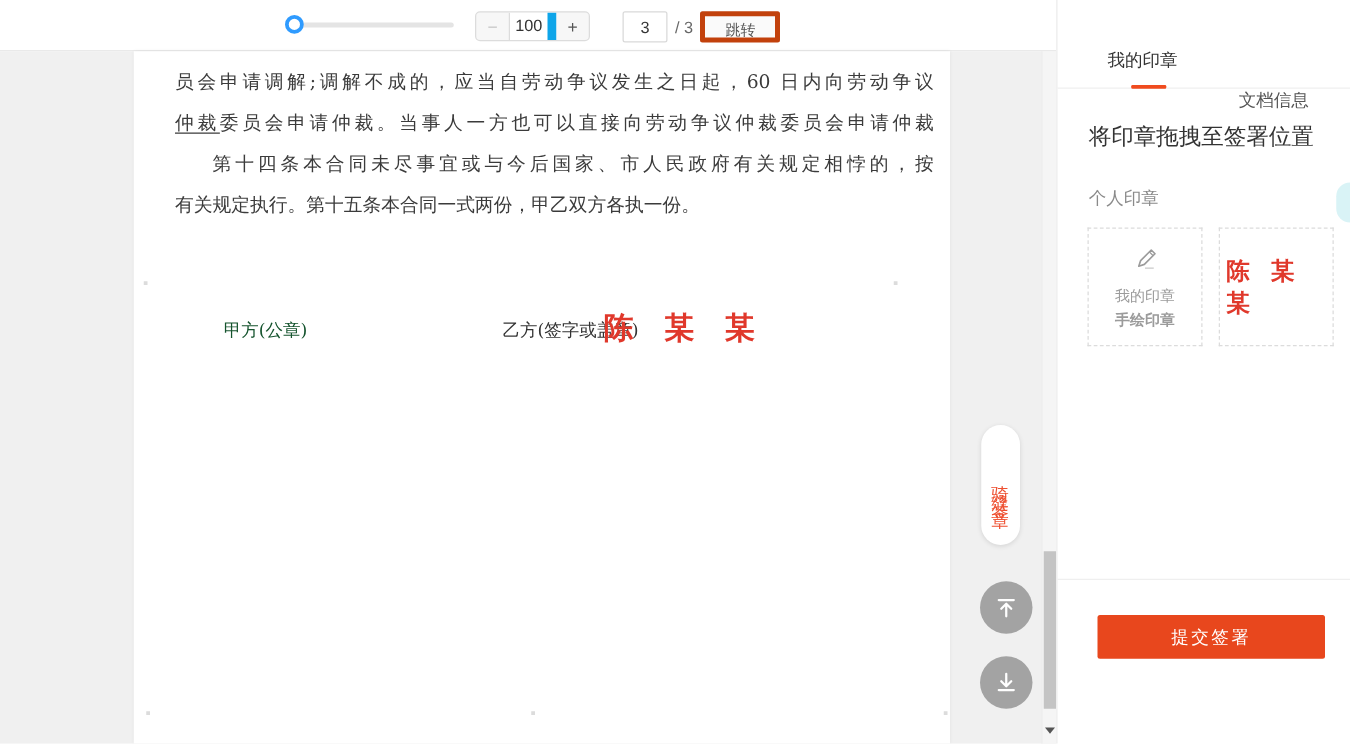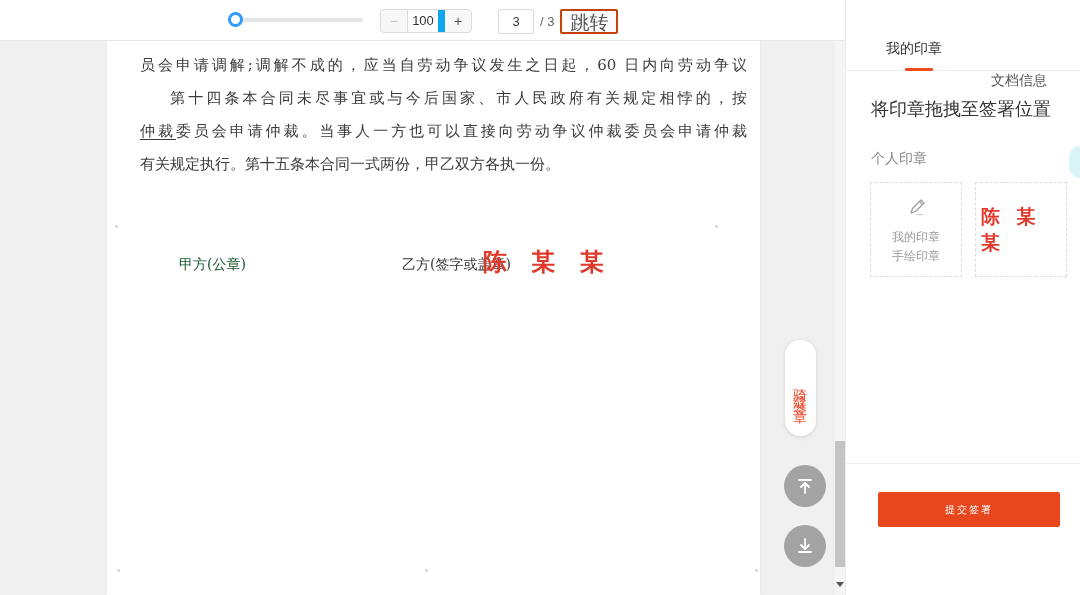--- a/index.html
+++ b/index.html
@@ -21,22 +21,22 @@
   .zoom-minus { color:#c6c6c6; }
   .zoom-plus { color:#555; }
   .zoom-val { width:38px; height:22px; line-height:22px; text-align:center; background:#fff;
             border-left:1px solid #dcdcdc; border-right:7px solid #0ea5e9;
             font-size:13px; color:#333; }
   .page-nav { position:absolute; left:498px; top:8px; height:26px; display:flex;
             align-items:center; gap:6px; }
   .page-input { width:36px; height:25px; border:1px solid #d9d9d9; border-radius:2px;
             text-align:center; font-size:13px; color:#333; outline:none; }
   .page-total { font-size:13px; color:#666; }
-  .jump-btn { height:25px; padding:0 8px; border:2px solid #c2410c; border-radius:2px;
-            background:#fafafa; font-size:19px; color:#555; line-height:23px; cursor:pointer; }
+  .jump-btn { height:25px; padding:0 16px; border:4px solid #c2410c; border-radius:2px;
+            background:#fafafa; font-size:12px; color:#555; line-height:23px; cursor:pointer; }
 
   
   .doc-area { position:absolute; left:0; top:41px; width:845px; height:554px;
               background:#f0f0f0; }
   .page { position:absolute; left:107px; top:0; width:653px; height:554px;
           background:#fff; box-shadow:0 0 3px rgba(0,0,0,0.06); }
   .doc-text { position:absolute; left:33px; top:8px; width:607px;
           font-family:"DejaVu Serif", serif; font-size:15px; color:#3b3b3b; }
   .doc-line { height:33px; line-height:33px; text-align:justify; text-align-last:justify;
           white-space:nowrap; }
@@ -92,21 +92,21 @@
   .card-draw { left:24px; }
   .card-name { left:129px; }
   .card-draw .txt { font-size:12px; color:#9b9b9b; line-height:19px; text-align:center; margin-top:8px; }
   .pencil-wrap { height:26px; }
   .name-red { font-size:19px; font-weight:bold; color:#e0382b; letter-spacing:5px;
           font-family:"DejaVu Serif", serif; padding-left:5px; }
   .side-handle { position:absolute; right:0; top:146px; width:11px; height:32px;
           background:#d9f3f6; border-radius:16px 0 0 16px; }
   .submit-divider { position:absolute; left:0; top:463px; width:235px; height:1px; background:#efefef; }
   .submit-btn { position:absolute; left:32px; top:492px; width:182px; height:35px;
-          background:#e8471d; border:none; border-radius:2px; color:#fff; font-size:10px;
+          background:#e8471d; border:none; border-radius:2px; color:#fff; font-size:14px;
           letter-spacing:2px; cursor:pointer; }
 </style>
 </head>
 <body>
 
 <div class="stage">
 
   <div class="toolbar">
     <div class="slider">
       <div class="slider-handle"></div>
@@ -120,22 +120,22 @@
       <input class="page-input" value="3" style="">
       <span class="page-total">/ 3</span>
       <button class="jump-btn">跳转</button>
     </div>
   </div>
 
   <div class="doc-area">
     <div class="page">
       <div class="doc-text">
         <div class="doc-line">员会申请调解;调解不成的，应当自劳动争议发生之日起，60 日内向劳动争议</div>
+        <div class="doc-line"><span class="u">仲裁</span><span>委员会申请仲裁。当事人一方也可以直接向劳动争议仲裁委员会申请仲裁</span></div>
         <div class="doc-line indent">第十四条本合同未尽事宜或与今后国家、市人民政府有关规定相悖的，按</div>
-        <div class="doc-line"><span class="u">仲裁</span><span>委员会申请仲裁。当事人一方也可以直接向劳动争议仲裁委员会申请仲裁</span></div>
         <div class="doc-line last">有关规定执行。第十五条本合同一式两份，甲乙双方各执一份。</div>
       </div>
 
       <div class="sig-row">
         <span class="sig-a">甲方(公章)</span>
         <span class="sig-b">乙方(签字或盖章)</span>
         <span class="sig-name">陈 某 某</span>
       </div>
 
       <div class="mark" style="left:8px;top:184px;"></div>
@@ -181,21 +181,21 @@
 
     <div class="seal-card card-draw">
       <div class="pencil-wrap">
         <svg width="26" height="26" viewBox="0 0 26 26">
           <path d="M8 19 L9.5 14.5 L18 6 L21 9 L12.5 17.5 L8 19 Z" fill="none" stroke="#9b9b9b" stroke-width="1.3" stroke-linejoin="round"></path>
           <path d="M16.5 7.5 L19.5 10.5" stroke="#9b9b9b" stroke-width="1.1"></path>
           <path d="M13 20.5 H20" stroke="#c9c9c9" stroke-width="1.1"></path>
         </svg>
       </div>
       <div class="txt">我的印章</div>
-      <div class="txt" style="margin-top:0;">手绘印章</div>
+      <div class="txt" style="margin-top:0;font-weight:bold;">手绘印章</div>
     </div>
 
     <div class="seal-card card-name">
       <div class="name-red">陈 某 某</div>
     </div>
 
     <div class="side-handle"></div>
 
     <div class="submit-divider"></div>
     <button class="submit-btn">提交签署</button>

